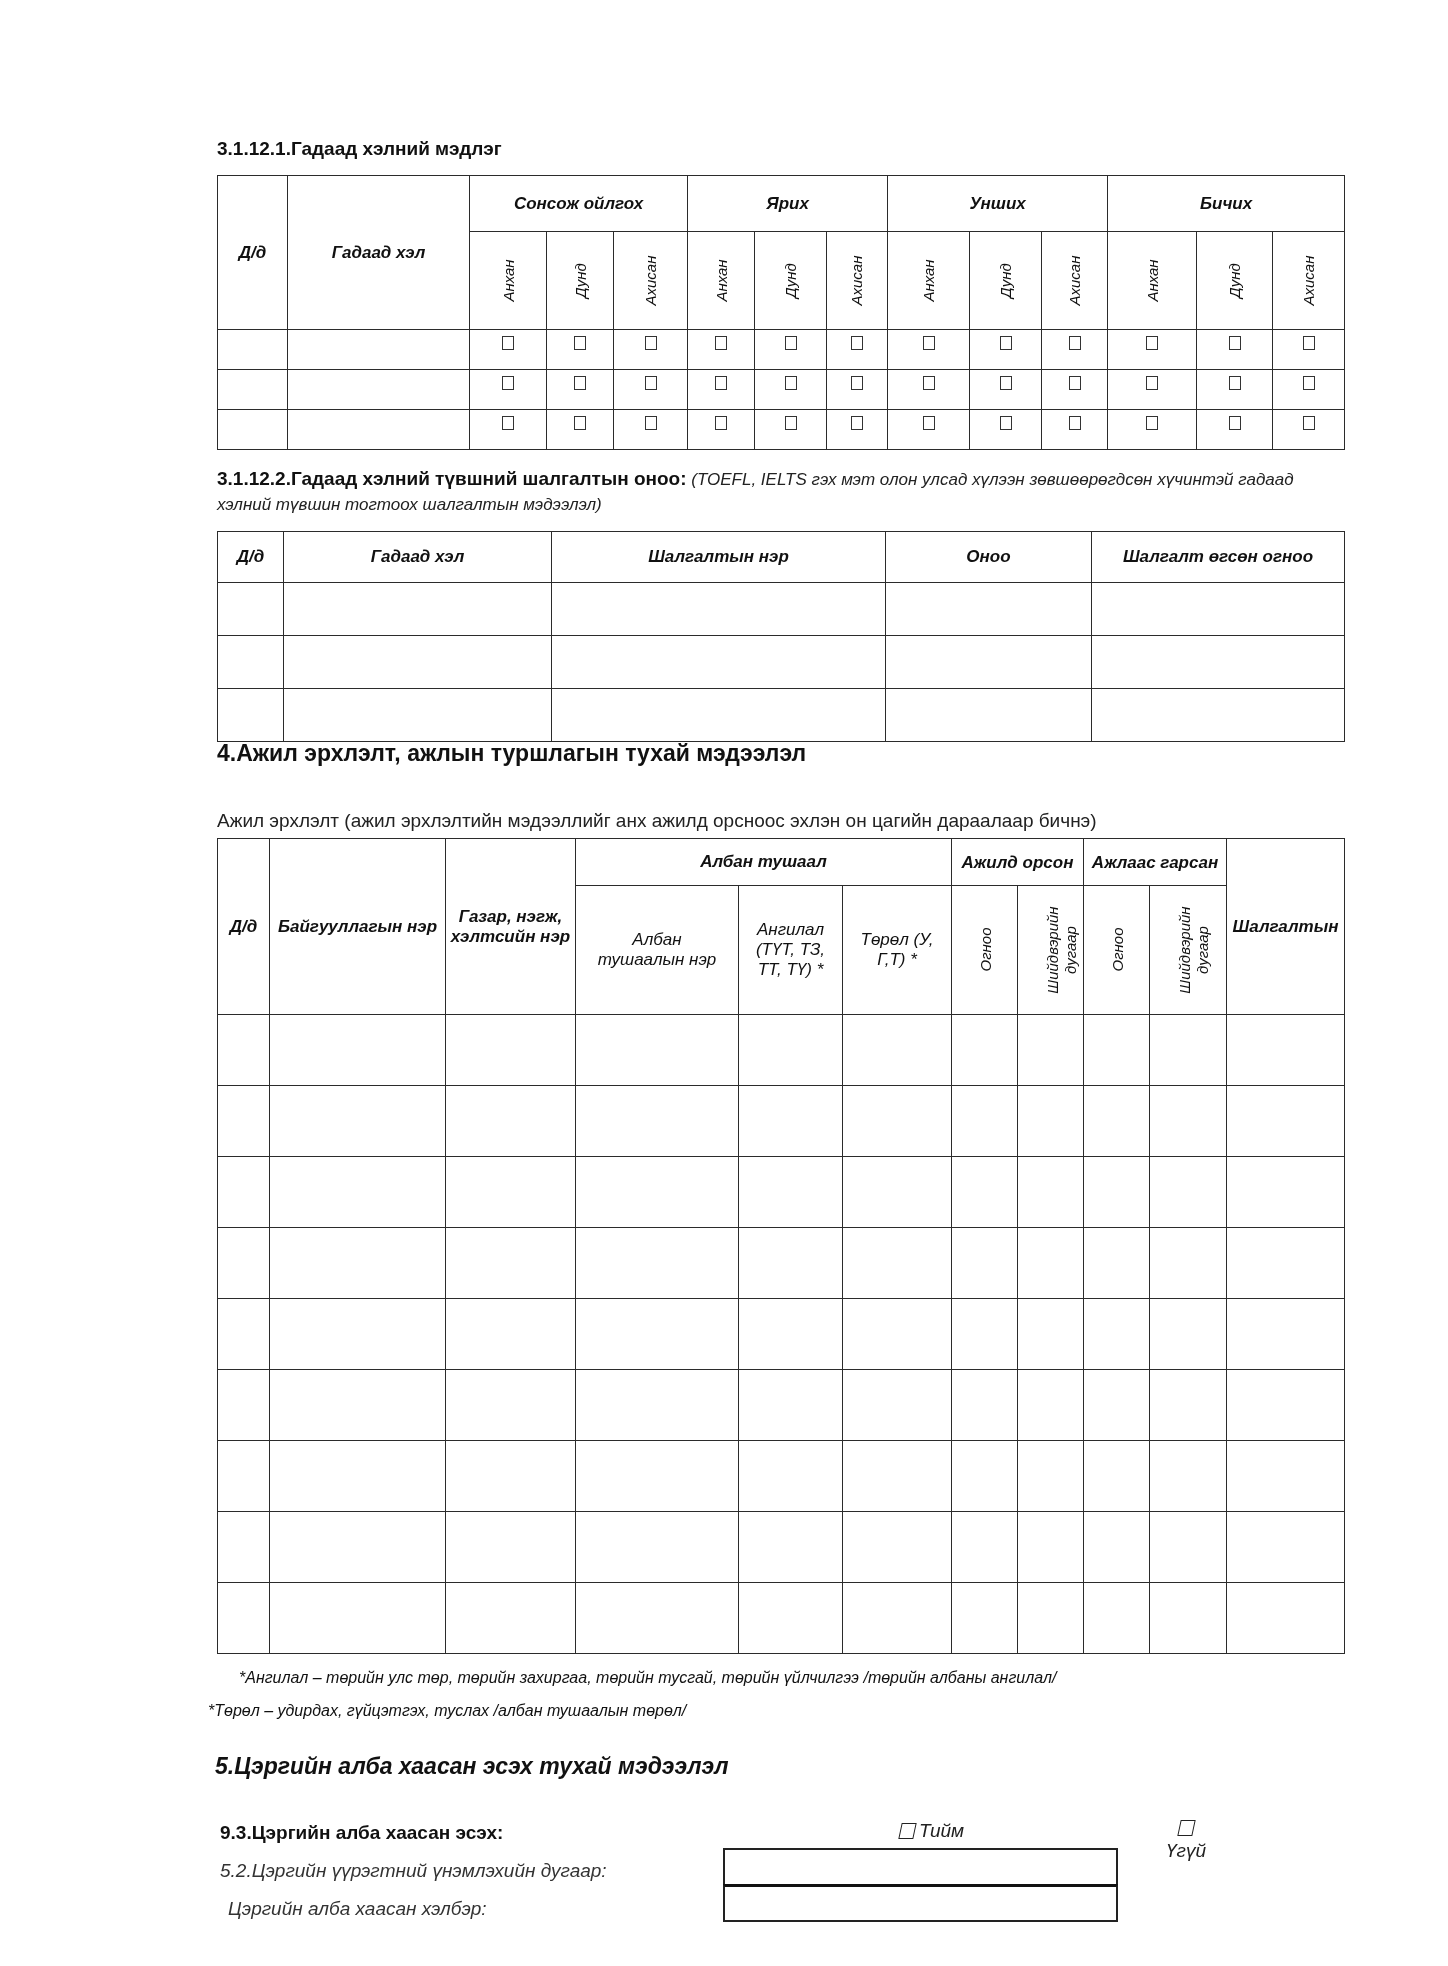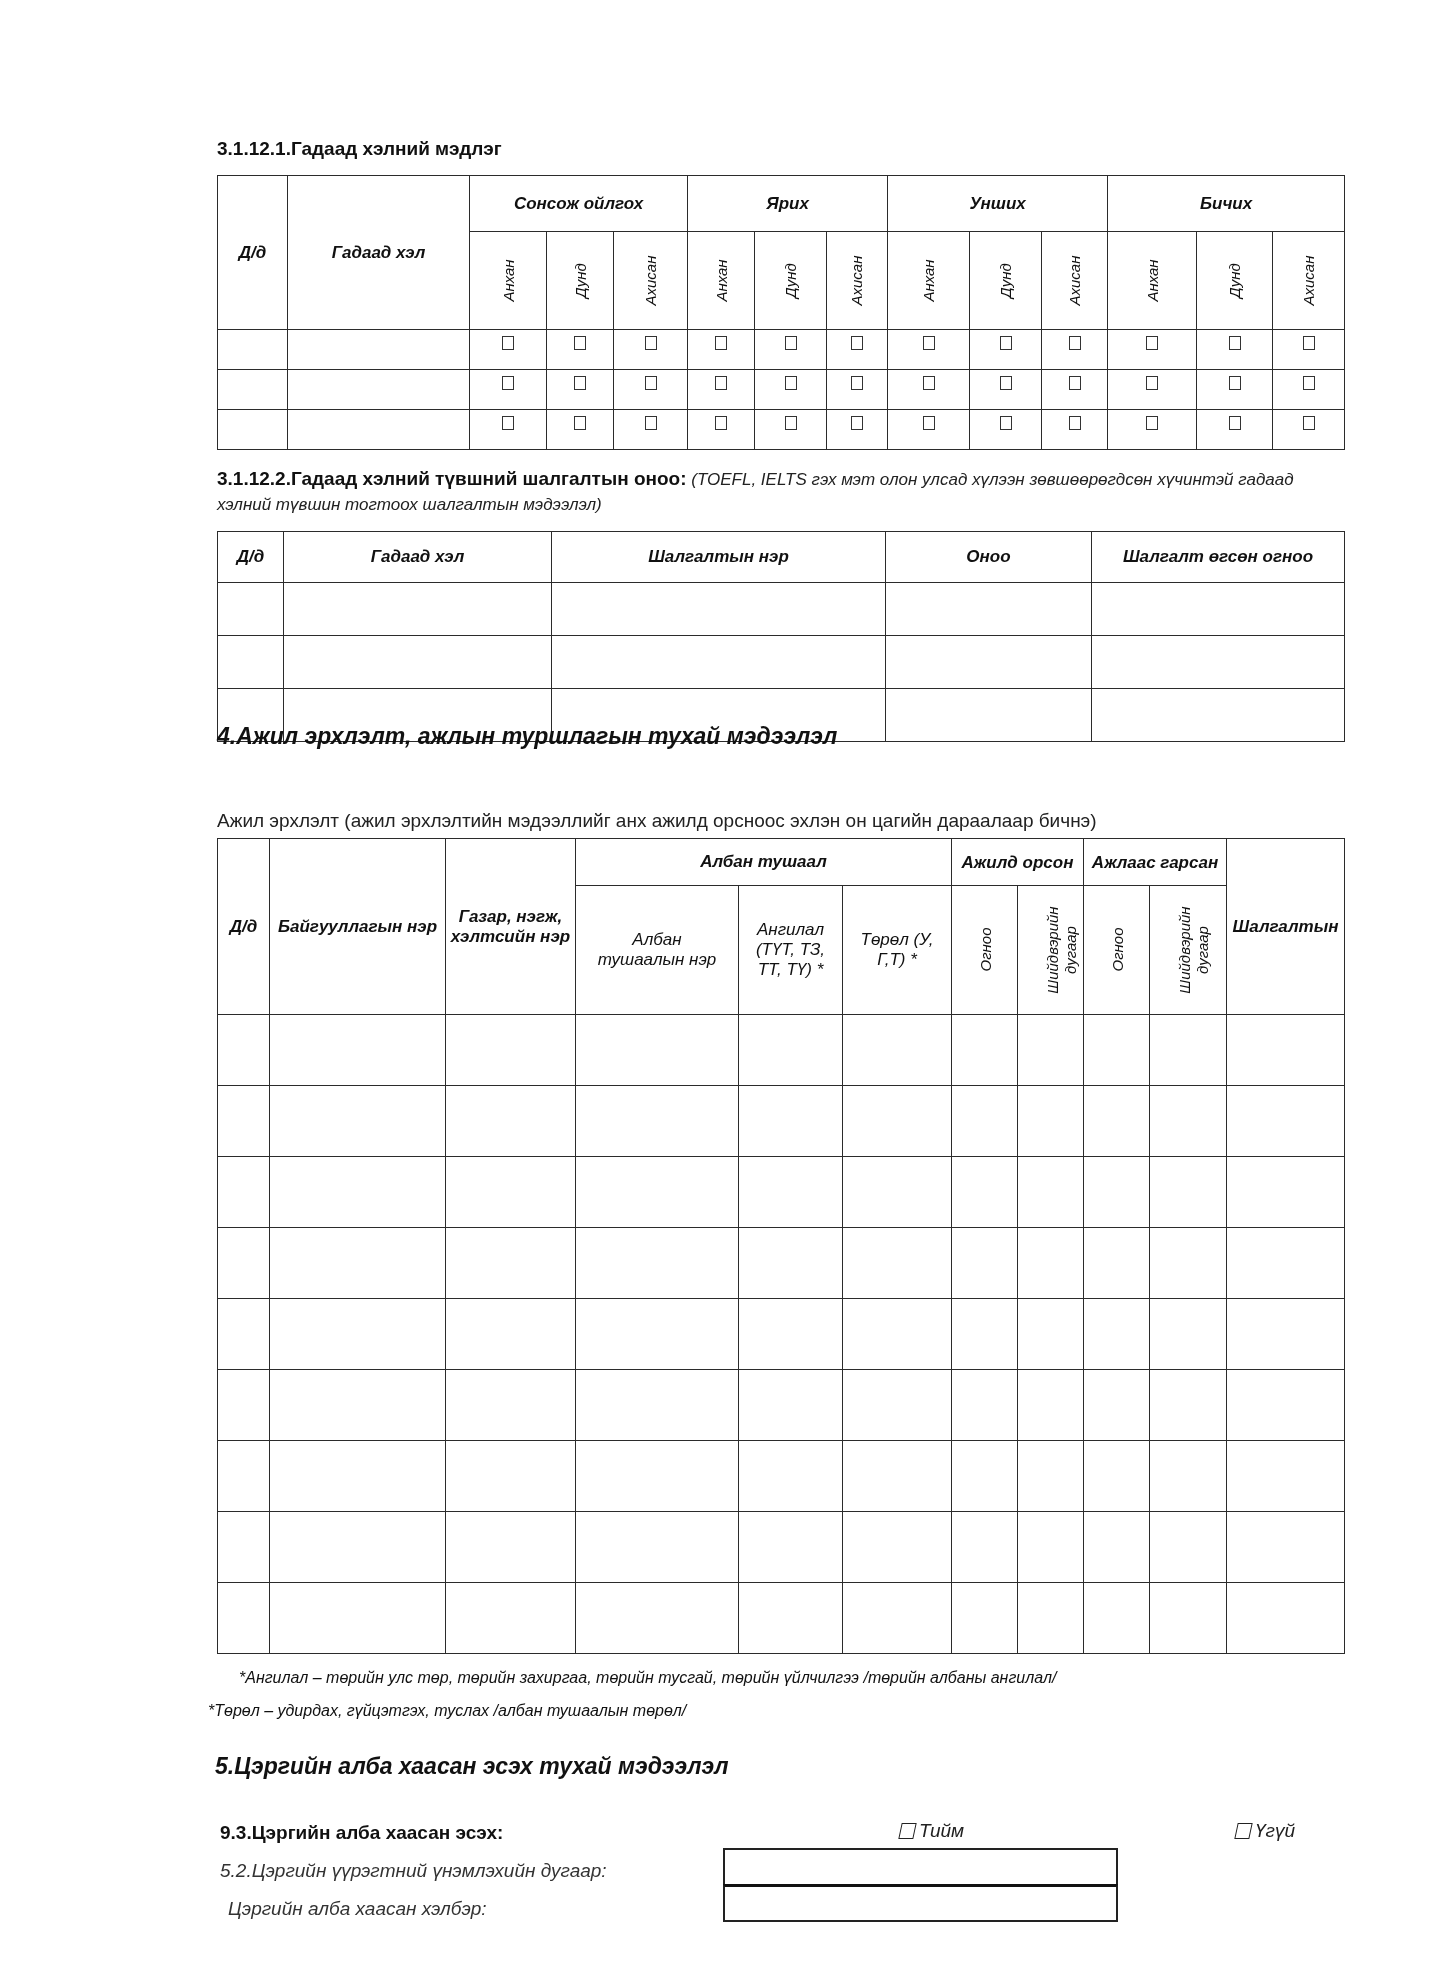--- a/index.html
+++ b/index.html
@@ -3,21 +3,21 @@
 <meta charset="utf-8">
 <style>
   html, body { margin:0; padding:0; background:#ffffff; }
   body { width:1448px; height:1966px; position:relative; overflow:hidden;
          font-family:"Liberation Sans", "DejaVu Sans", sans-serif; color:#111; }
   .abs { position:absolute; }
   .title31 { left:217px; top:138px; font-size:19px; font-weight:bold; white-space:nowrap; }
   .p312 { left:217px; top:466px; width:1127px; font-size:17px; line-height:25px; }
   .p312 .b { font-weight:bold; font-size:19px;margin-top:23px; }
   .p312 .i { font-style:italic; color:#222; }
-  .h4 { left:217px; top:723px; font-size:23px; font-weight:bold; font-style:italic; white-space:nowrap; }
+  .h4 { left:217px; top:740px; font-size:23px; font-weight:bold; white-space:nowrap; }
   .sub4 { left:217px; top:795px; font-size:19px; color:#222; white-space:nowrap;margin-top:15px; }
   .fn { font-size:16px; font-style:italic; color:#111; white-space:nowrap; }
   .h5 { left:215px; top:1753px; font-size:23px; font-weight:bold; font-style:italic; white-space:nowrap; }
   .s51 { left:220px; top:1822px; font-size:19px; font-weight:bold; white-space:nowrap; }
   .s52 { left:220px; top:1860px; font-size:19px; font-style:italic; color:#333; white-space:nowrap; }
   .s53 { left:228px; top:1898px; font-size:19px; font-style:italic; color:#333; white-space:nowrap; }
   .opt { font-size:19px; font-style:italic; color:#222; white-space:nowrap; display:flex; align-items:center; gap:4px; }
   .opt .box { width:13px; height:14px; border:1.5px solid #222; transform:skewX(-12deg); display:inline-block; }
 
   table.grid { position:absolute; border-collapse:collapse; table-layout:fixed; }
@@ -334,21 +334,21 @@
 <div class="abs fn" style="left:216px; top:1669px;margin-left:23px;">*Ангилал – төрийн улс төр, төрийн захиргаа, төрийн тусгай, төрийн үйлчилгээ /төрийн албаны ангилал/</div>
 <div class="abs fn" style="left:208px; top:1702px;">*Төрөл – удирдах, гүйцэтгэх, туслах /албан тушаалын төрөл/</div>
 
 <div class="abs h5">5.Цэргийн алба хаасан эсэх тухай мэдээлэл</div>
 <div class="abs s51">9.3.Цэргийн алба хаасан эсэх:</div>
 
 <div class="abs opt" style="left:900px; top:1820px;">
   <span class="box"></span>
   <span>Тийм</span>
 </div>
-<div class="abs opt" style="left:1236px; top:1820px;">
+<div class="abs opt" style="left:1166px; top:1820px;flex-direction:column;">
   <span class="box"></span>
   <span>Үгүй</span>
 </div>
 
 <div class="abs s52">5.2.Цэргийн үүрэгтний үнэмлэхийн дугаар:</div>
 <div class="abs s53">Цэргийн алба хаасан хэлбэр:</div>
 
 <div class="abs" style="left:723px; top:1848px; width:391px; height:36px; border:2px solid #222; border-bottom:none;"></div>
 <div class="abs" style="left:723px; top:1884px; width:391px; height:33px; border:2px solid #222; border-top:3px solid #111;"></div>
 

